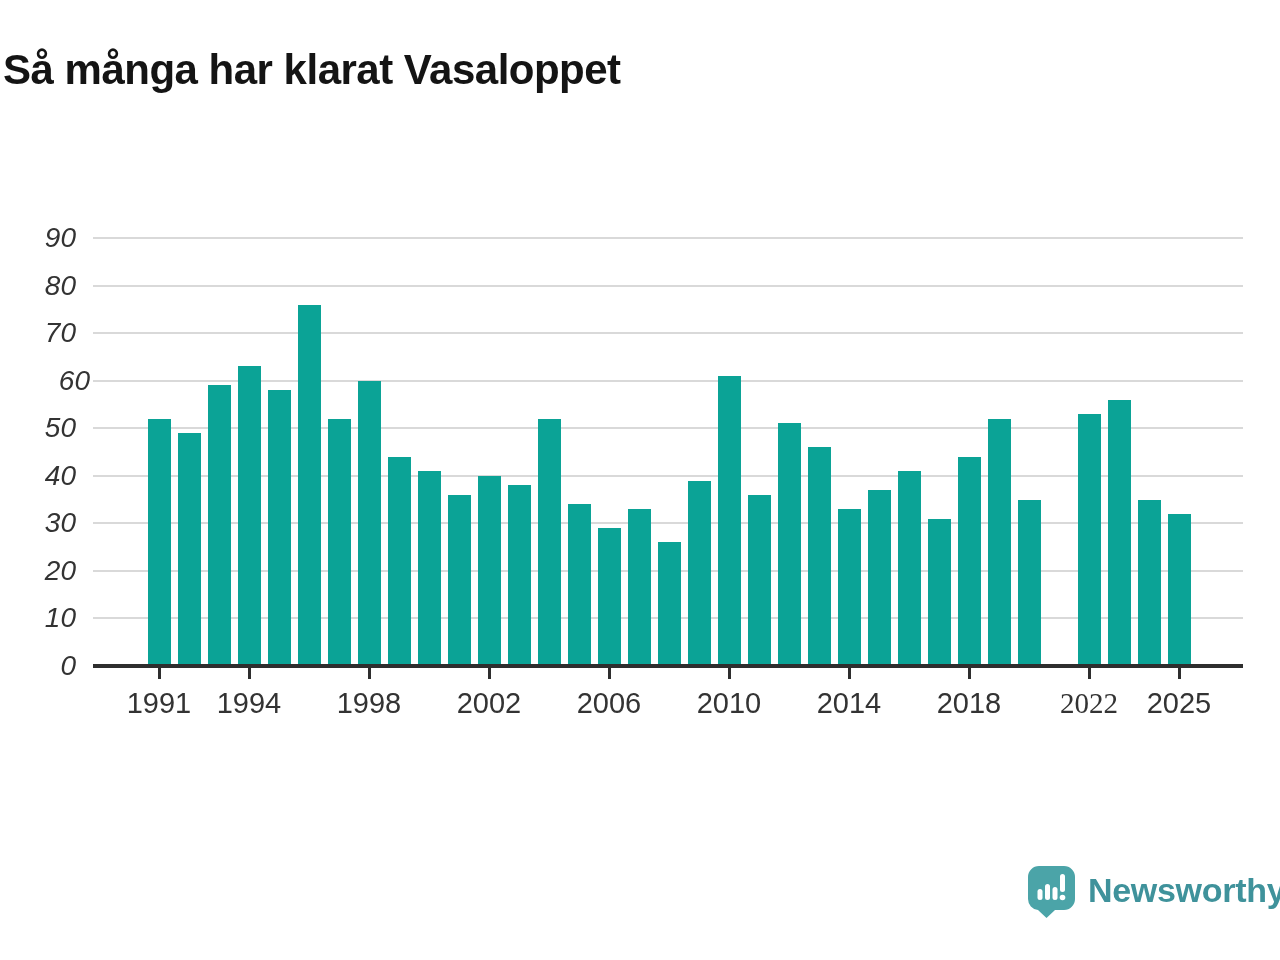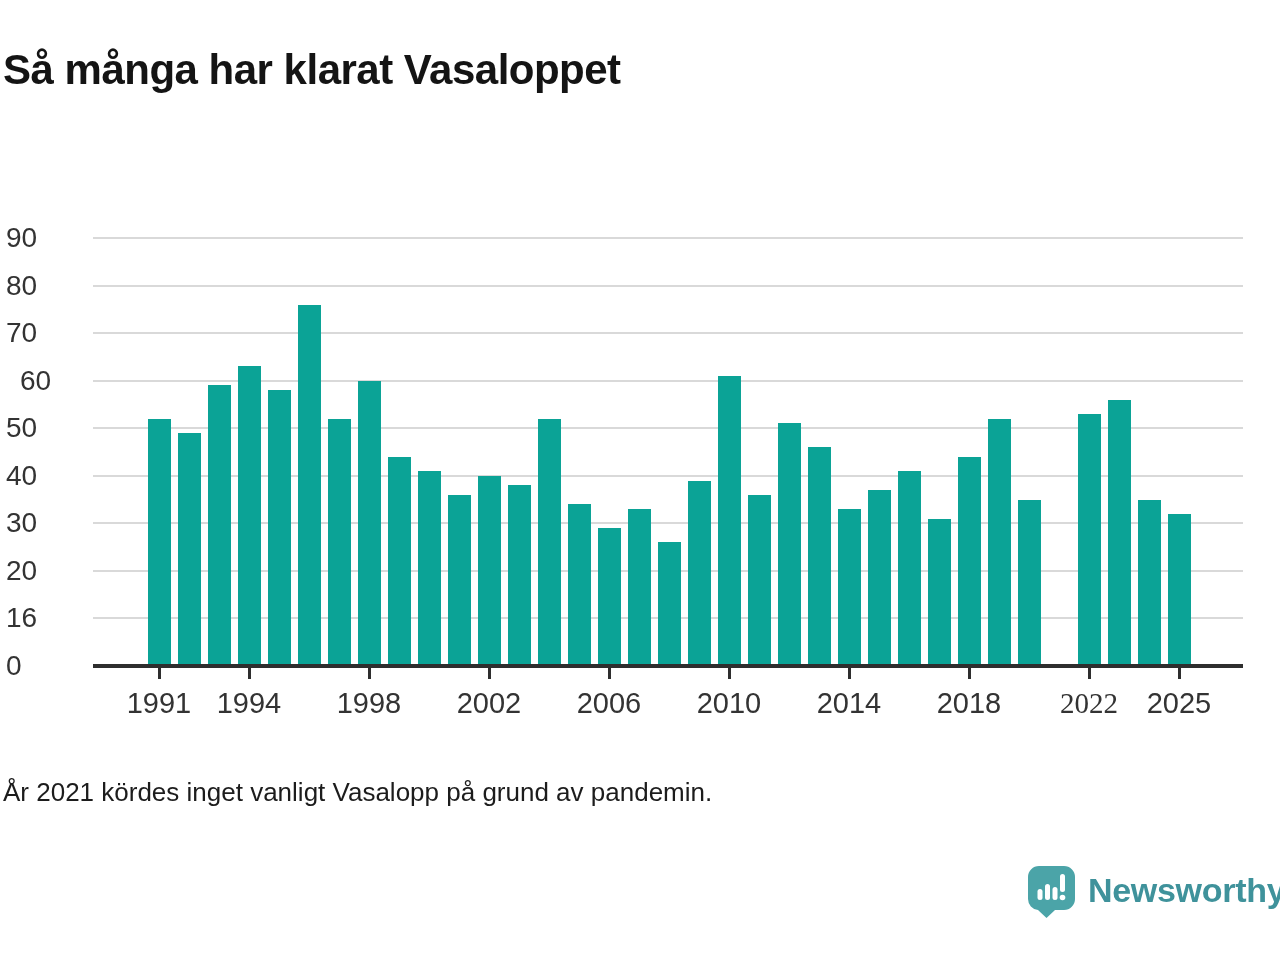--- a/index.html
+++ b/index.html
@@ -16,22 +16,22 @@
     position:absolute;left:3px;top:155px;width:1260px;
     font-size:31px;font-weight:400;color:#1c1c1c;
   }
   .footnote{
     position:absolute;left:3px;top:777px;width:1100px;
     font-size:26px;font-weight:400;color:#1c1c1c;
   }
   #plot{position:absolute;inset:0;}
   .gridline{position:absolute;height:2px;background:#d9d9d9;}
   .ylabel{
-    position:absolute;width:70px;text-align:left;
-    font-size:28px;color:#333333;line-height:30px;
+    position:absolute;width:70px;text-align:right;
+    font-size:28px;color:#333333;line-height:30px;font-style:italic;
   }
   .bar{position:absolute;}
   .axisline{position:absolute;background:#2e2e2e;}
   .xtick{position:absolute;width:3px;height:11px;background:#2e2e2e;}
   .xlabel{
     position:absolute;width:120px;text-align:center;
     font-size:29px;color:#333333;line-height:30px;
   }
   .brand{
     position:absolute;left:1028px;top:866px;height:52px;
@@ -45,21 +45,21 @@
 </head>
 <body>
 
 <div id="page">
 
   <div class="title">Så många har klarat Vasaloppet</div>
 
   <div id="plot">
       <div class="ylabel" style="left: 6px; top: 651px; color: rgb(51, 51, 51);">0</div>
       <div class="gridline" style="left: 93px; top: 617.444px; width: 1150px; background: rgb(217, 217, 217);"></div>
-      <div class="ylabel" style="left: 6px; top: 603.444px; color: rgb(51, 51, 51);">16</div>
+      <div class="ylabel" style="left: 6px; top: 603.444px; color: rgb(51, 51, 51);">10</div>
       <div class="gridline" style="left: 93px; top: 569.889px; width: 1150px; background: rgb(217, 217, 217);"></div>
       <div class="ylabel" style="left: 6px; top: 555.889px; color: rgb(51, 51, 51);">20</div>
       <div class="gridline" style="left: 93px; top: 522.333px; width: 1150px; background: rgb(217, 217, 217);"></div>
       <div class="ylabel" style="left: 6px; top: 508.333px; color: rgb(51, 51, 51);">30</div>
       <div class="gridline" style="left: 93px; top: 474.778px; width: 1150px; background: rgb(217, 217, 217);"></div>
       <div class="ylabel" style="left: 6px; top: 460.778px; color: rgb(51, 51, 51);">40</div>
       <div class="gridline" style="left: 93px; top: 427.222px; width: 1150px; background: rgb(217, 217, 217);"></div>
       <div class="ylabel" style="left: 6px; top: 413.222px; color: rgb(51, 51, 51);">50</div>
       <div class="gridline" style="left: 93px; top: 379.667px; width: 1150px; background: rgb(217, 217, 217);"></div>
       <div class="ylabel" style="left: 20px; top: 365.667px; color: rgb(51, 51, 51);">60</div>
@@ -119,21 +119,20 @@
       <div class="xtick" style="left: 847.5px; top: 668px; background: rgb(46, 46, 46);"></div>
       <div class="xlabel" style="left: 789px; top: 688px; color: rgb(51, 51, 51);">2014</div>
       <div class="xtick" style="left: 967.5px; top: 668px; background: rgb(46, 46, 46);"></div>
       <div class="xlabel" style="left: 909px; top: 688px; color: rgb(51, 51, 51);">2018</div>
       <div class="xtick" style="left: 1087.5px; top: 668px; background: rgb(46, 46, 46);"></div>
       <div class="xlabel" style="left: 1029px; top: 688px; color: rgb(51, 51, 51); font-family: Liberation Serif, serif;">2022</div>
       <div class="xtick" style="left: 1177.5px; top: 668px; background: rgb(46, 46, 46);"></div>
       <div class="xlabel" style="left: 1119px; top: 688px; color: rgb(51, 51, 51);">2025</div>
     </div>
 
-  <div class="footnote">År 2021 kördes inget vanligt Vasalopp på grund av pandemin.</div>
 
   <div class="brand">
     <svg width="47" height="52" viewBox="0 0 47 52">
       <path id="bubble-shape" d="M11,0 h25 a11,11 0 0 1 11,11 v22 a11,11 0 0 1 -11,11 h-9 l-8.5,8 -8.5,-8
                a11,11 0 0 1 -10,-11 v-22 a11,11 0 0 1 11,-11 z" fill="#4BA4A8"></path>
       <rect x="9.5" y="23" width="5" height="11" rx="2.5" fill="#ffffff"></rect>
       <rect x="17" y="18" width="5" height="16" rx="2.5" fill="#ffffff"></rect>
       <rect x="24.5" y="21" width="5" height="13" rx="2.5" fill="#ffffff"></rect>
       <rect x="32" y="8" width="5" height="18" rx="2.5" fill="#ffffff"></rect>
       <circle cx="34.5" cy="31.5" r="2.8" fill="#ffffff"></circle>

